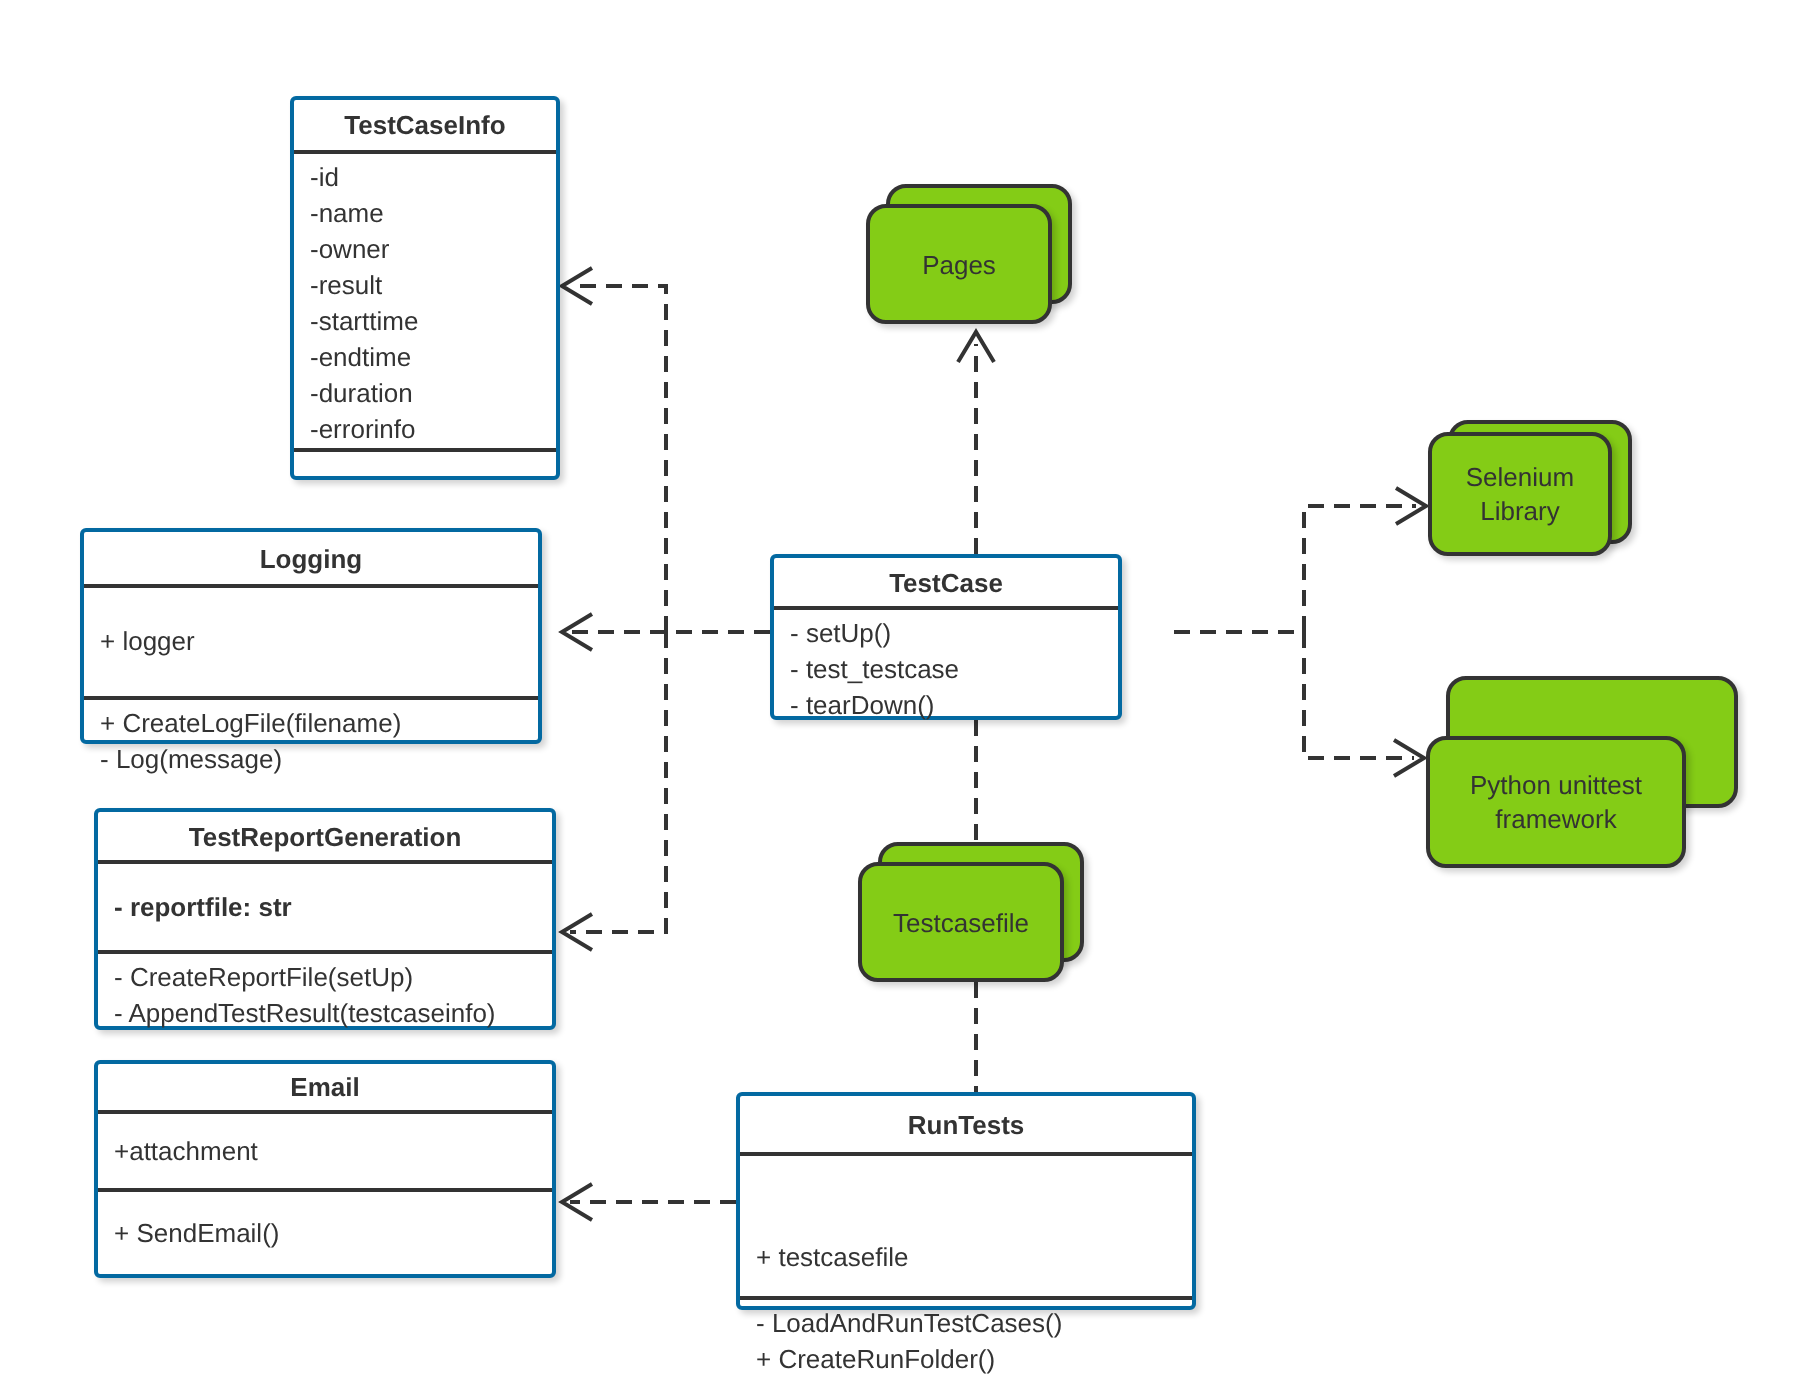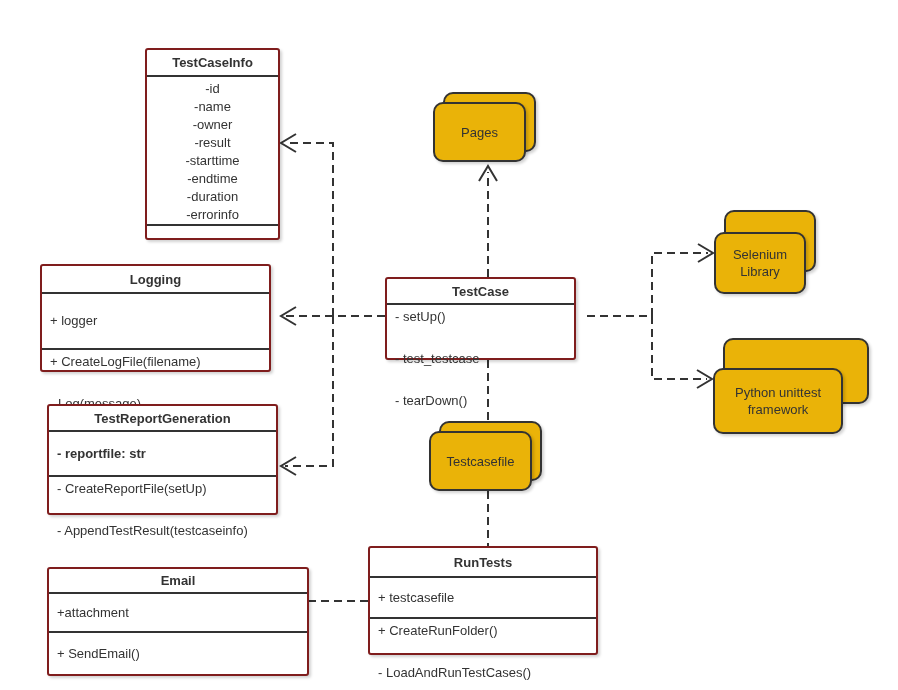--- a/index.html
+++ b/index.html
@@ -3,35 +3,35 @@
 <meta charset="utf-8">
 <style>
   html, body { margin:0; padding:0; background:#ffffff; }
   .canvas {
     position:relative; width:898px; height:690px; background:#ffffff;
     font-family:"Liberation Sans", sans-serif; color:#333333; overflow:hidden;
   }
   .connectors { position:absolute; left:0; top:0; width:898px; height:690px; pointer-events:none; }
   .uml-class {
     position:absolute; display:flex; flex-direction:column;
-    background:#ffffff; border:2px solid #7f1d1d; border-radius:3px;
+    background:#ffffff; border:2px solid #0369a1; border-radius:3px;
     box-sizing:border-box; box-shadow:2px 2px 3px rgba(0,0,0,0.18);
   }
   .uml-title {
     flex:0 0 auto; display:flex; align-items:center; justify-content:center;
     font-weight:bold; font-size:13px; border-bottom:2px solid #333333; box-sizing:border-box;
   }
   .uml-section {
     box-sizing:border-box; padding:3px 8px; display:flex; flex-direction:column;
     justify-content:center; font-size:13px; line-height:18px; flex:0 0 auto;
   }
   .uml-section + .uml-section { border-top:2px solid #333333; }
-  .uml-section.fill { flex:1 1 auto;gap:24px; }
+  .uml-section.fill { flex:1 1 auto; }
   .stack-rect {
-    position:absolute; background:#eab308; border:2px solid #333333; border-radius:10px;
+    position:absolute; background:#84cc16; border:2px solid #333333; border-radius:10px;
     box-sizing:border-box; box-shadow:2px 2px 3px rgba(0,0,0,0.18);
   }
   .stack-front {
     display:flex; flex-direction:column; align-items:center; justify-content:center;
     font-size:13px; text-align:center; line-height:17px;
   }
   .edge { stroke:#333333; stroke-width:2; fill:none; }
   .dashed { stroke-dasharray:8 5; }
 </style>
 </head>
@@ -79,21 +79,21 @@
     </g>
 
     <g>
       <path class="edge dashed" d="M368 601 L285 601"></path>
       <path class="edge" d="M296 592 L281 601 L296 610"></path>
     </g>
   </svg>
 
   <div class="uml-class" style="left:145px; top:48px; width:135px; height:192px;">
     <div class="uml-title" style="height:27px;">TestCaseInfo</div>
-    <div class="uml-section" style="height:147px; justify-content:flex-start;align-items:center;">
+    <div class="uml-section" style="height:147px; justify-content:flex-start;">
       <div>-id</div>
       <div>-name</div>
       <div>-owner</div>
       <div>-result</div>
       <div>-starttime</div>
       <div>-endtime</div>
       <div>-duration</div>
       <div>-errorinfo</div>
     </div>
     <div class="uml-section fill"></div>
@@ -114,67 +114,67 @@
     <div class="uml-title" style="height:26px;">TestReportGeneration</div>
     <div class="uml-section" style="height:43px;font-weight:bold;">
       <div>- reportfile: str</div>
     </div>
     <div class="uml-section fill">
       <div>- CreateReportFile(setUp)</div>
       <div>- AppendTestResult(testcaseinfo)</div>
     </div>
   </div>
 
-  <div class="uml-class" style="left:47px; top:567px; width:262px; height:109px;">
+  <div class="uml-class" style="left:47px; top:530px; width:231px; height:109px;">
     <div class="uml-title" style="height:25px;">Email</div>
     <div class="uml-section" style="height:37px;">
       <div>+attachment</div>
     </div>
     <div class="uml-section fill">
       <div>+ SendEmail()</div>
     </div>
   </div>
 
-  <div class="uml-class" style="left:385px; top:277px; width:191px; height:83px;">
+  <div class="uml-class" style="left:385px; top:277px; width:176px; height:83px;">
     <div class="uml-title" style="height:26px;">TestCase</div>
     <div class="uml-section fill">
       <div>- setUp()</div>
       <div>- test_testcase</div>
       <div>- tearDown()</div>
     </div>
   </div>
 
   <div class="uml-class" style="left:368px; top:546px; width:230px; height:109px;">
     <div class="uml-title" style="height:30px;">RunTests</div>
-    <div class="uml-section" style="height:39px;">
+    <div class="uml-section" style="height:39px;margin-top:31px;">
       <div>+ testcasefile</div>
     </div>
     <div class="uml-section fill">
+      <div>- LoadAndRunTestCases()</div>
       <div>+ CreateRunFolder()</div>
-      <div>- LoadAndRunTestCases()</div>
     </div>
   </div>
 
   <div>
     <div class="stack-rect" style="left:443px; top:92px; width:93px; height:60px;"></div>
     <div class="stack-rect stack-front" style="left:433px; top:102px; width:93px; height:60px;">
       <span>Pages</span>
     </div>
   </div>
 
   <div>
     <div class="stack-rect" style="left:439px; top:421px; width:103px; height:60px;"></div>
     <div class="stack-rect stack-front" style="left:429px; top:431px; width:103px; height:60px;">
       <span>Testcasefile</span>
     </div>
   </div>
 
   <div>
     <div class="stack-rect" style="left:724px; top:210px; width:92px; height:62px;"></div>
-    <div class="stack-rect stack-front" style="left:714px; top:232px; width:92px; height:62px;">
+    <div class="stack-rect stack-front" style="left:714px; top:216px; width:92px; height:62px;">
       <span>Selenium</span>
       <span>Library</span>
     </div>
   </div>
 
   <div>
     <div class="stack-rect" style="left:723px; top:338px; width:146px; height:66px;"></div>
     <div class="stack-rect stack-front" style="left:713px; top:368px; width:130px; height:66px;">
       <span>Python unittest</span>
       <span>framework</span>

